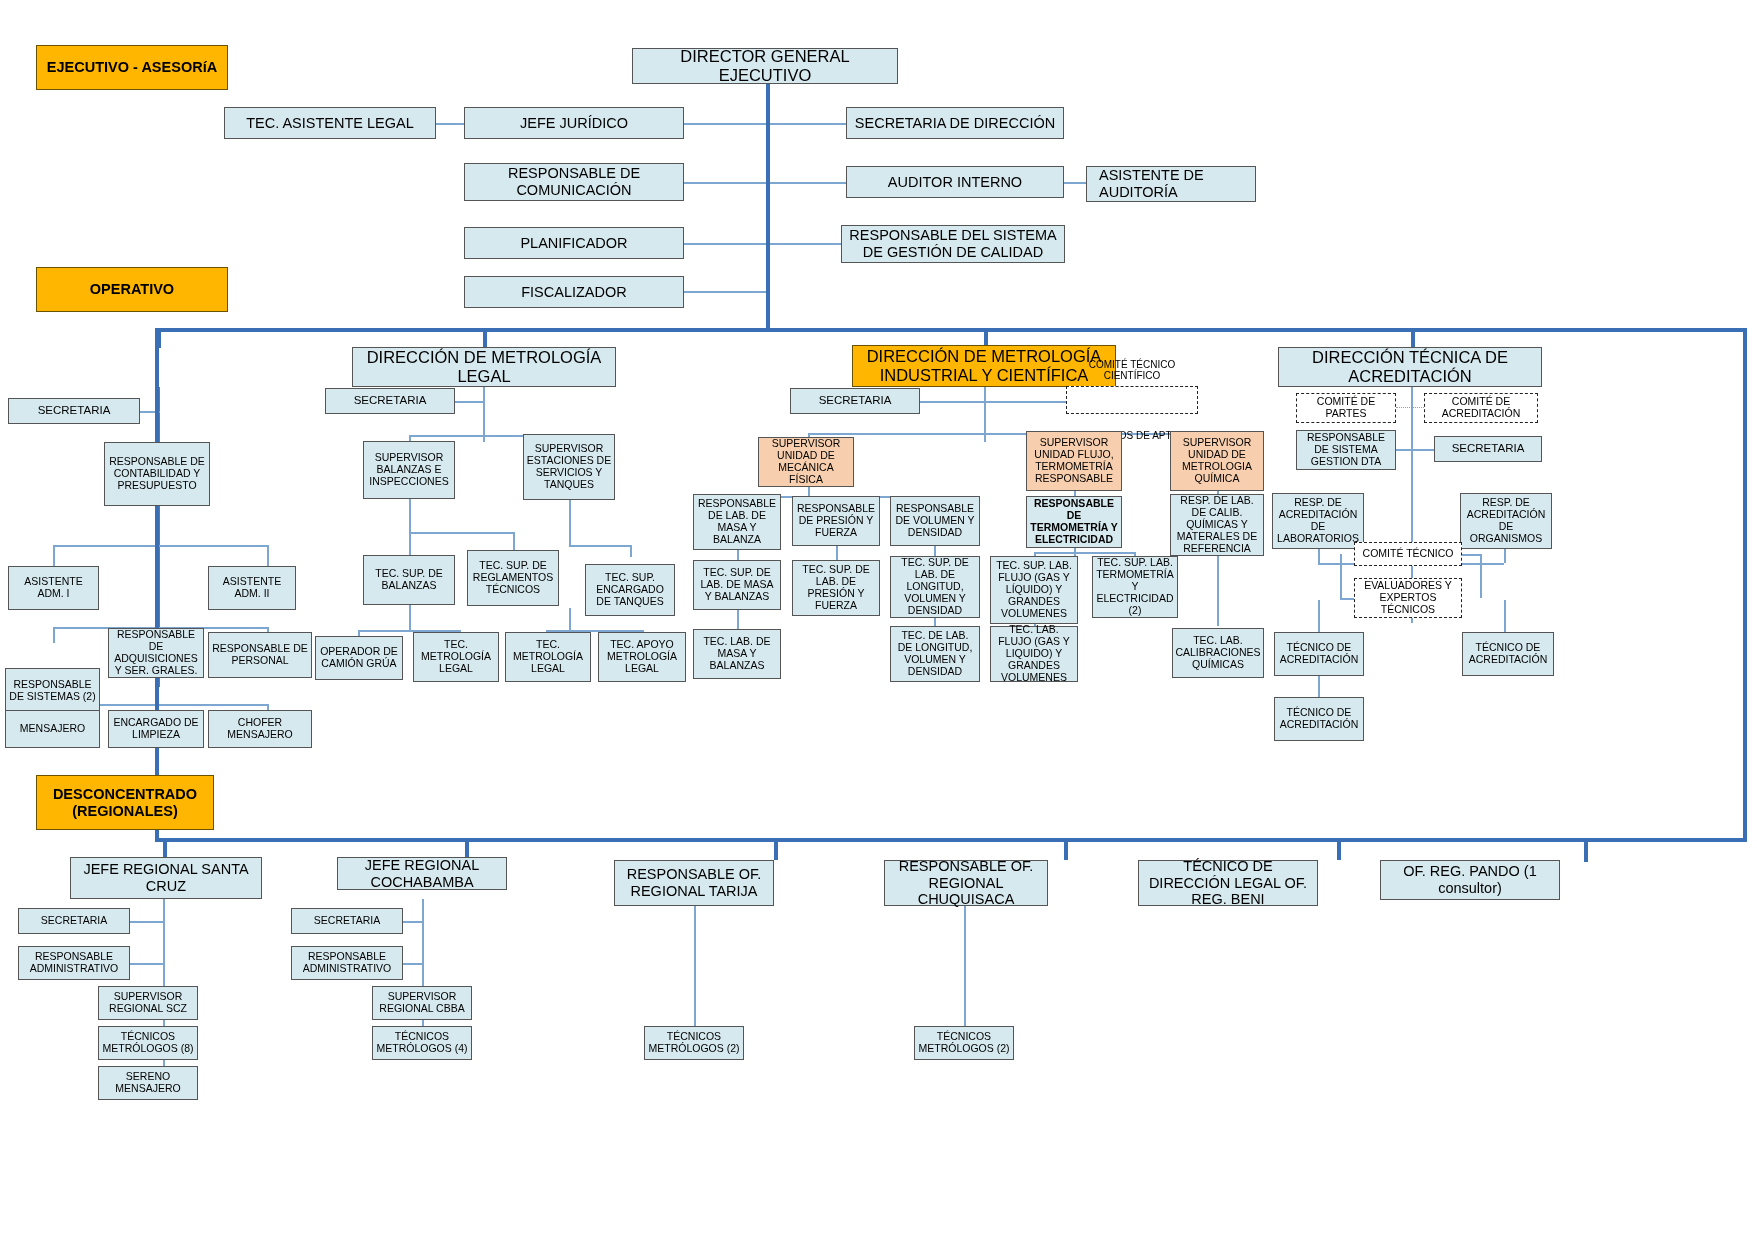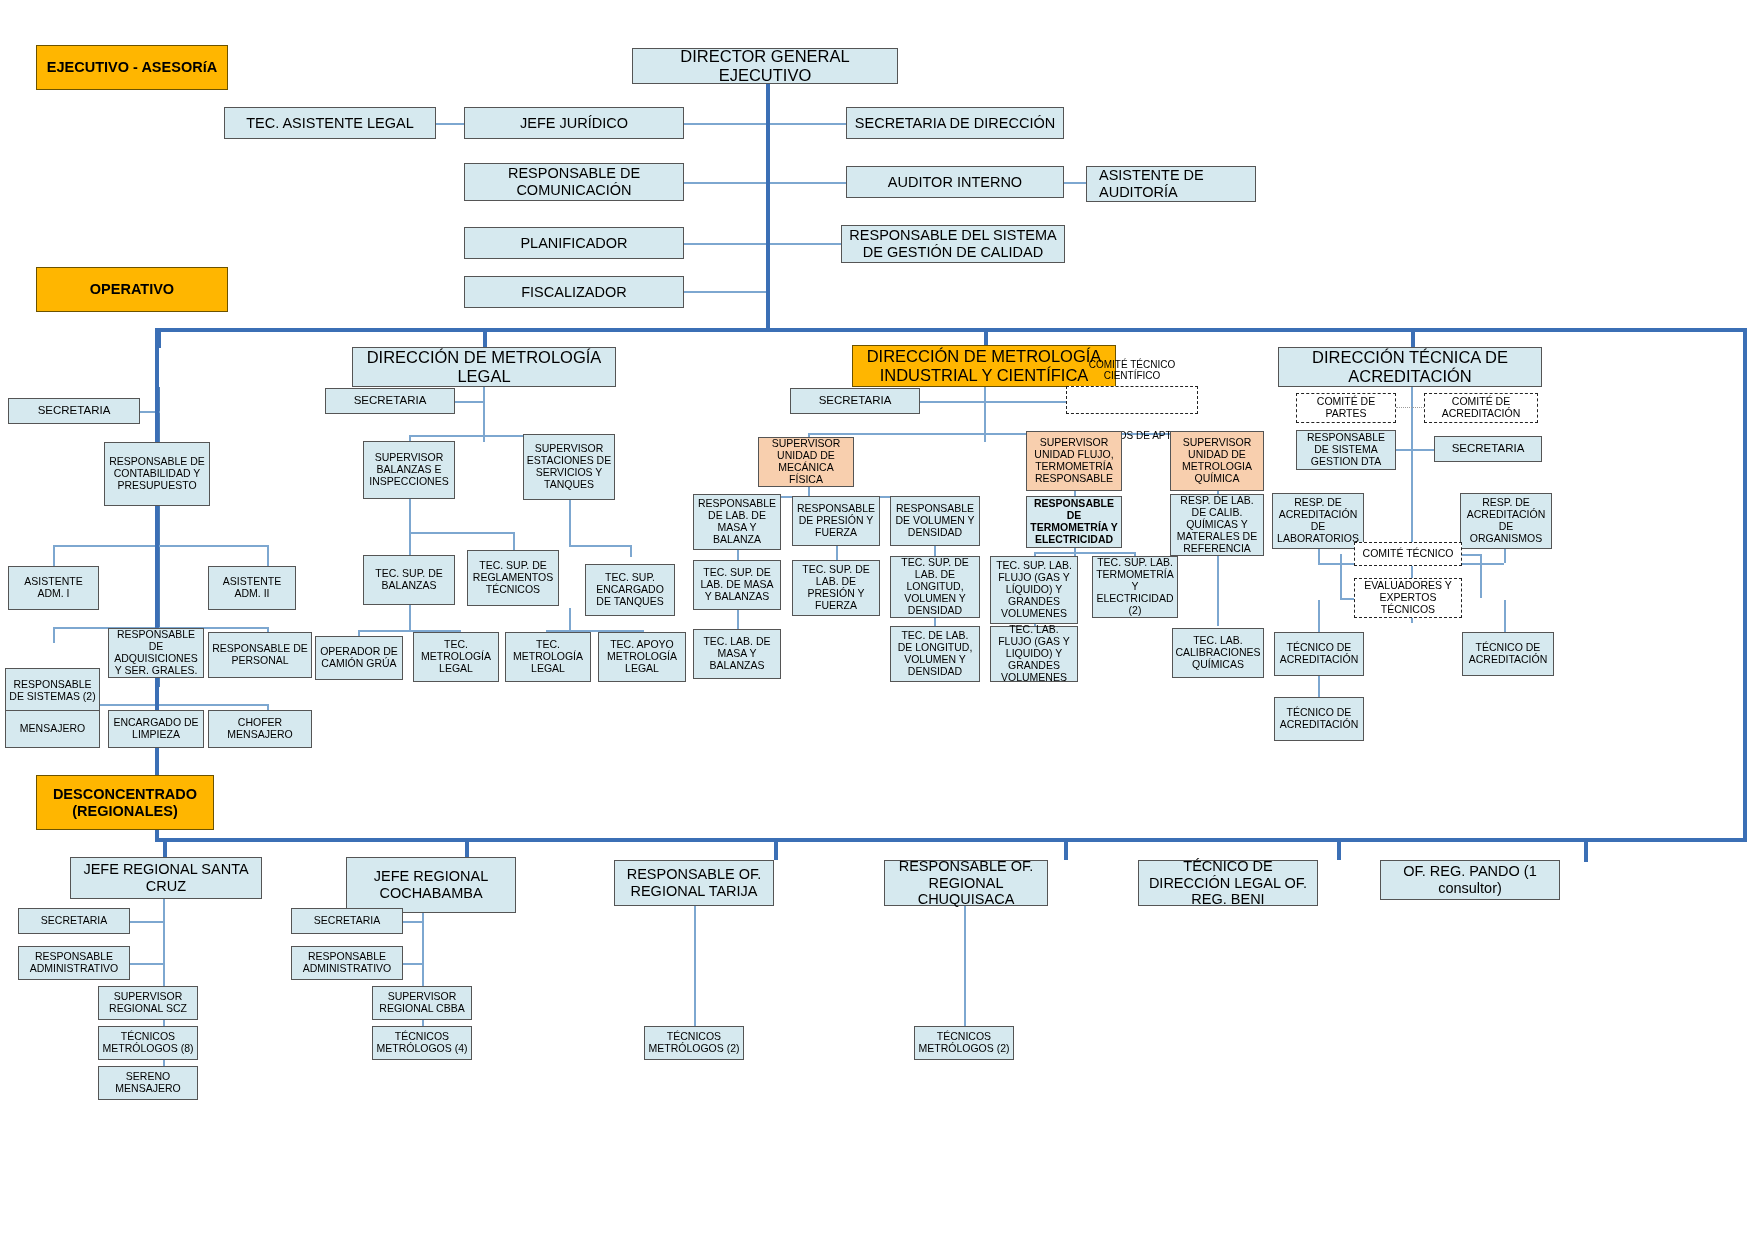--- a/index.html
+++ b/index.html
@@ -249,21 +249,21 @@
   <div class="box t15" style="left:70px;top:857px;width:192px;height:42px;">JEFE REGIONAL SANTA CRUZ</div>
   <div class="ln lnv" style="left:163px;top:899px;height:170px;"></div>
   <div class="box t11" style="left:18px;top:908px;width:112px;height:26px;">SECRETARIA</div>
   <div class="ln lnh" style="left:130px;top:921px;width:34px;"></div>
   <div class="box t11" style="left:18px;top:946px;width:112px;height:34px;">RESPONSABLE ADMINISTRATIVO</div>
   <div class="ln lnh" style="left:130px;top:963px;width:34px;"></div>
   <div class="box t11" style="left:98px;top:986px;width:100px;height:34px;">SUPERVISOR REGIONAL SCZ</div>
   <div class="box t11" style="left:98px;top:1026px;width:100px;height:34px;">TÉCNICOS METRÓLOGOS (8)</div>
   <div class="box t11" style="left:98px;top:1066px;width:100px;height:34px;">SERENO MENSAJERO</div>
 
-  <div class="box t15" style="left:337px;top:857px;width:170px;height:56px;margin-left:9px;">JEFE REGIONAL COCHABAMBA</div>
+  <div class="box t15" style="left:337px;top:857px;width:170px;height:33px;">JEFE REGIONAL COCHABAMBA</div>
   <div class="ln lnv" style="left:422px;top:899px;height:130px;"></div>
   <div class="box t11" style="left:291px;top:908px;width:112px;height:26px;">SECRETARIA</div>
   <div class="ln lnh" style="left:403px;top:921px;width:20px;"></div>
   <div class="box t11" style="left:291px;top:946px;width:112px;height:34px;">RESPONSABLE ADMINISTRATIVO</div>
   <div class="ln lnh" style="left:403px;top:963px;width:20px;"></div>
   <div class="box t11" style="left:372px;top:986px;width:100px;height:34px;">SUPERVISOR REGIONAL CBBA</div>
   <div class="box t11" style="left:372px;top:1026px;width:100px;height:34px;">TÉCNICOS METRÓLOGOS (4)</div>
 
   <div class="box t15" style="left:614px;top:860px;width:160px;height:46px;">RESPONSABLE OF. REGIONAL TARIJA</div>
   <div class="ln lnv" style="left:694px;top:906px;height:120px;"></div>

